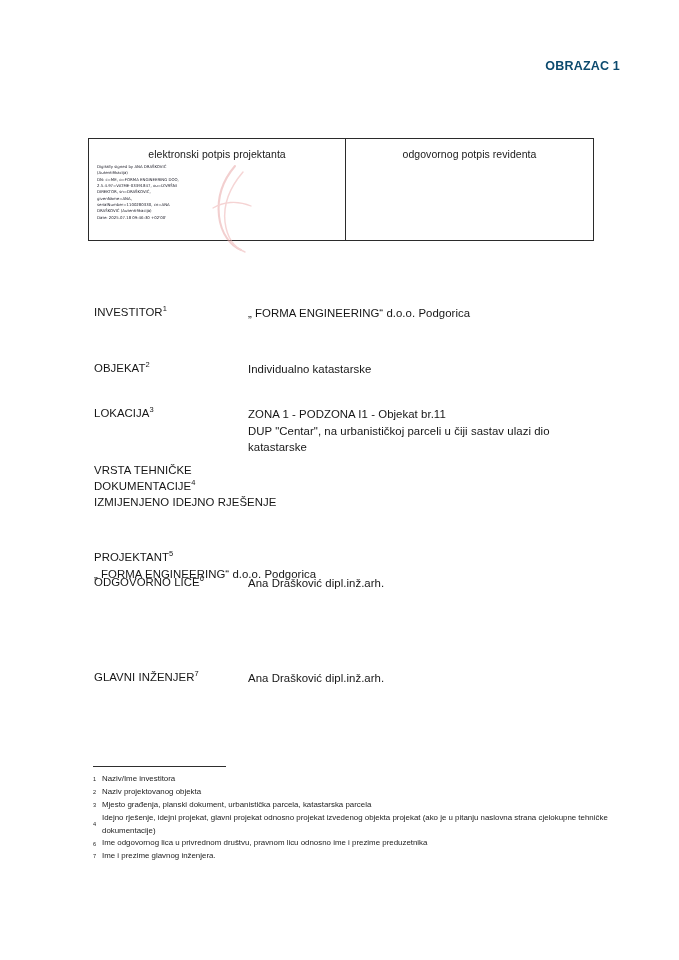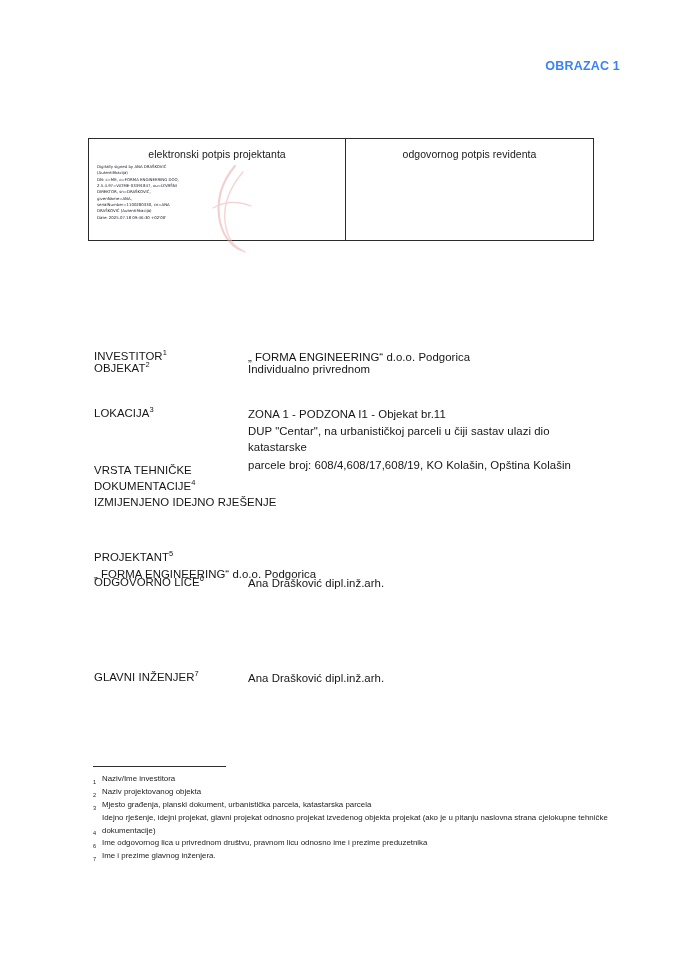--- a/index.html
+++ b/index.html
@@ -23,21 +23,21 @@
   }
 
   
   .form-code {
     position: absolute;
     top: 59px;
     right: 59px;
     font-size: 12.5px;
     font-weight: bold;
     letter-spacing: 0.2px;
-    color: #3b82f6;
+    color: #0c4a6e;
     white-space: nowrap;
   }
 
   
   .sig-box {
     position: absolute;
     left: 88px;
     top: 138px;
     width: 506px;
     height: 103px;
@@ -144,21 +144,21 @@
     position: absolute;
     left: 93px;
     top: 773px;
     width: 520px;
     font-size: 7.9px;
     line-height: 1.63;
     color: #1c1c1c;
   }
   .fn {
     display: flex;
-    align-items: flex-end;
+    align-items: center;
   }
   .fn-num {
     width: 9px;
     flex: none;
     font-size: 5.6px;
     line-height: 1.25;
     padding-top: 0.5px;
     text-align: left;
   }
   .fn-text {
@@ -196,44 +196,43 @@
       </div>
     </div>
 
     <div class="sig-cell right">
       <div class="sig-caption">odgovornog potpis revidenta</div>
     </div>
 
   </div>
 
   <div id="fields-root">
-      <div class="field" style="top: 305px; margin-top: 44px;">
+      <div class="field" style="top: 305px;">
         <div class="field-label">
           <div>INVESTITOR<sup>1</sup></div>
         </div>
         <div class="field-value">
           <div>„ FORMA ENGINEERING“ d.o.o. Podgorica</div>
         </div>
       </div>
       <div class="field" style="top: 361px;">
         <div class="field-label">
           <div>OBJEKAT<sup>2</sup></div>
         </div>
         <div class="field-value">
-          <div>Individualno privrednom</div>
+          <div>Individualno katastarske</div>
         </div>
       </div>
       <div class="field" style="top: 406px; justify-content: center;">
         <div class="field-label">
           <div>LOKACIJA<sup>3</sup></div>
         </div>
         <div class="field-value">
           <div>ZONA 1 - PODZONA I1 - Objekat br.11</div>
           <div>DUP "Centar", na urbanističkoj parceli u čiji sastav ulazi dio katastarske</div>
-          <div>parcele broj: 608/4,608/17,608/19, KO Kolašin, Opština Kolašin</div>
         </div>
       </div>
       <div class="field" style="top: 463px; flex-direction: column;">
         <div class="field-label">
           <div>VRSTA TEHNIČKE</div>
           <div>DOKUMENTACIJE<sup>4</sup></div>
         </div>
         <div class="field-value">
           <div>IZMIJENJENO IDEJNO RJEŠENJE</div>
         </div>

